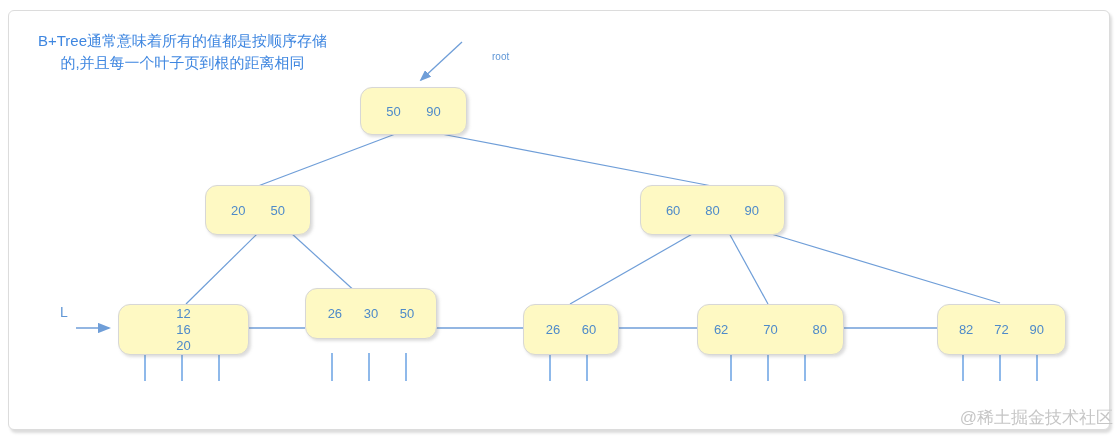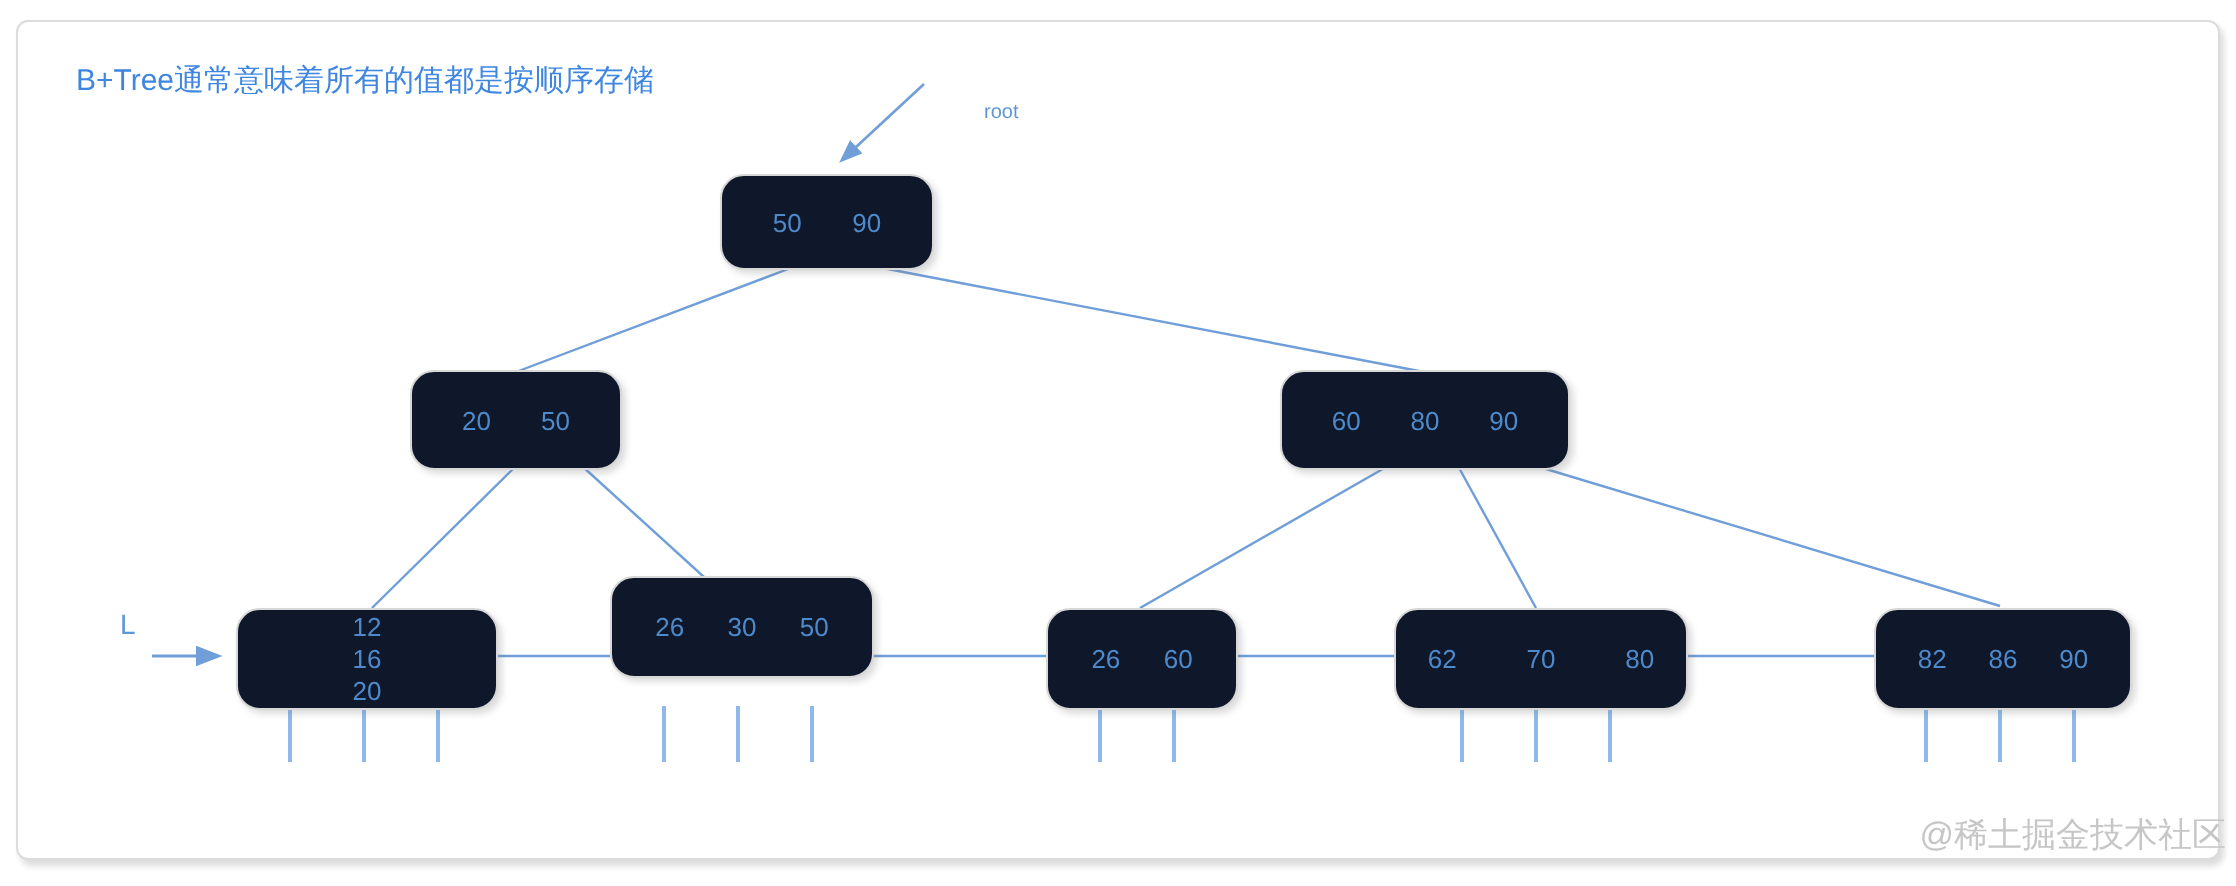--- a/index.html
+++ b/index.html
@@ -21,21 +21,21 @@
     background: #ffffff;
   }
   svg.lines {
     position: absolute;
     left: 0; top: 0;
     width: 1118px; height: 443px;
     pointer-events: none;
   }
   .node {
     position: absolute;
-    background: #0f172a;
+    background: #fef9c3;
     border: 1px solid #d7d7d7;
     border-radius: 12px;
     box-shadow: 2px 2px 3px rgba(120,120,120,0.25);
     display: flex;
     align-items: center;
     justify-content: space-evenly;
     color: #4e8ac9;
     font-size: 13px;
   }
   .node span { display: inline-block; }
@@ -123,20 +123,21 @@
       <line x1="768" y1="353" x2="768" y2="381"></line>
       <line x1="805" y1="353" x2="805" y2="381"></line>
       <line x1="963" y1="353" x2="963" y2="381"></line>
       <line x1="1000" y1="353" x2="1000" y2="381"></line>
       <line x1="1037" y1="353" x2="1037" y2="381"></line>
     </g>
   </svg>
 
   <div class="title">
     <div>B+Tree通常意味着所有的值都是按顺序存储</div>
+    <div>的,并且每一个叶子页到根的距离相同</div>
   </div>
   <div class="root-label">root</div>
   <div class="leaf-pointer-label">L</div>
   <div class="watermark">@稀土掘金技术社区</div>
 
   <div id="root-node" class="node">
     <span>50</span>
     <span>90</span>
   </div>
 
@@ -169,17 +170,17 @@
   </div>
 
   <div id="leaf-node-4" class="node">
     <span>62</span>
     <span>70</span>
     <span>80</span>
   </div>
 
   <div id="leaf-node-5" class="node">
     <span>82</span>
-    <span>86</span>
+    <span>72</span>
     <span>90</span>
   </div>
 
 </div>
 
 </body></html>

